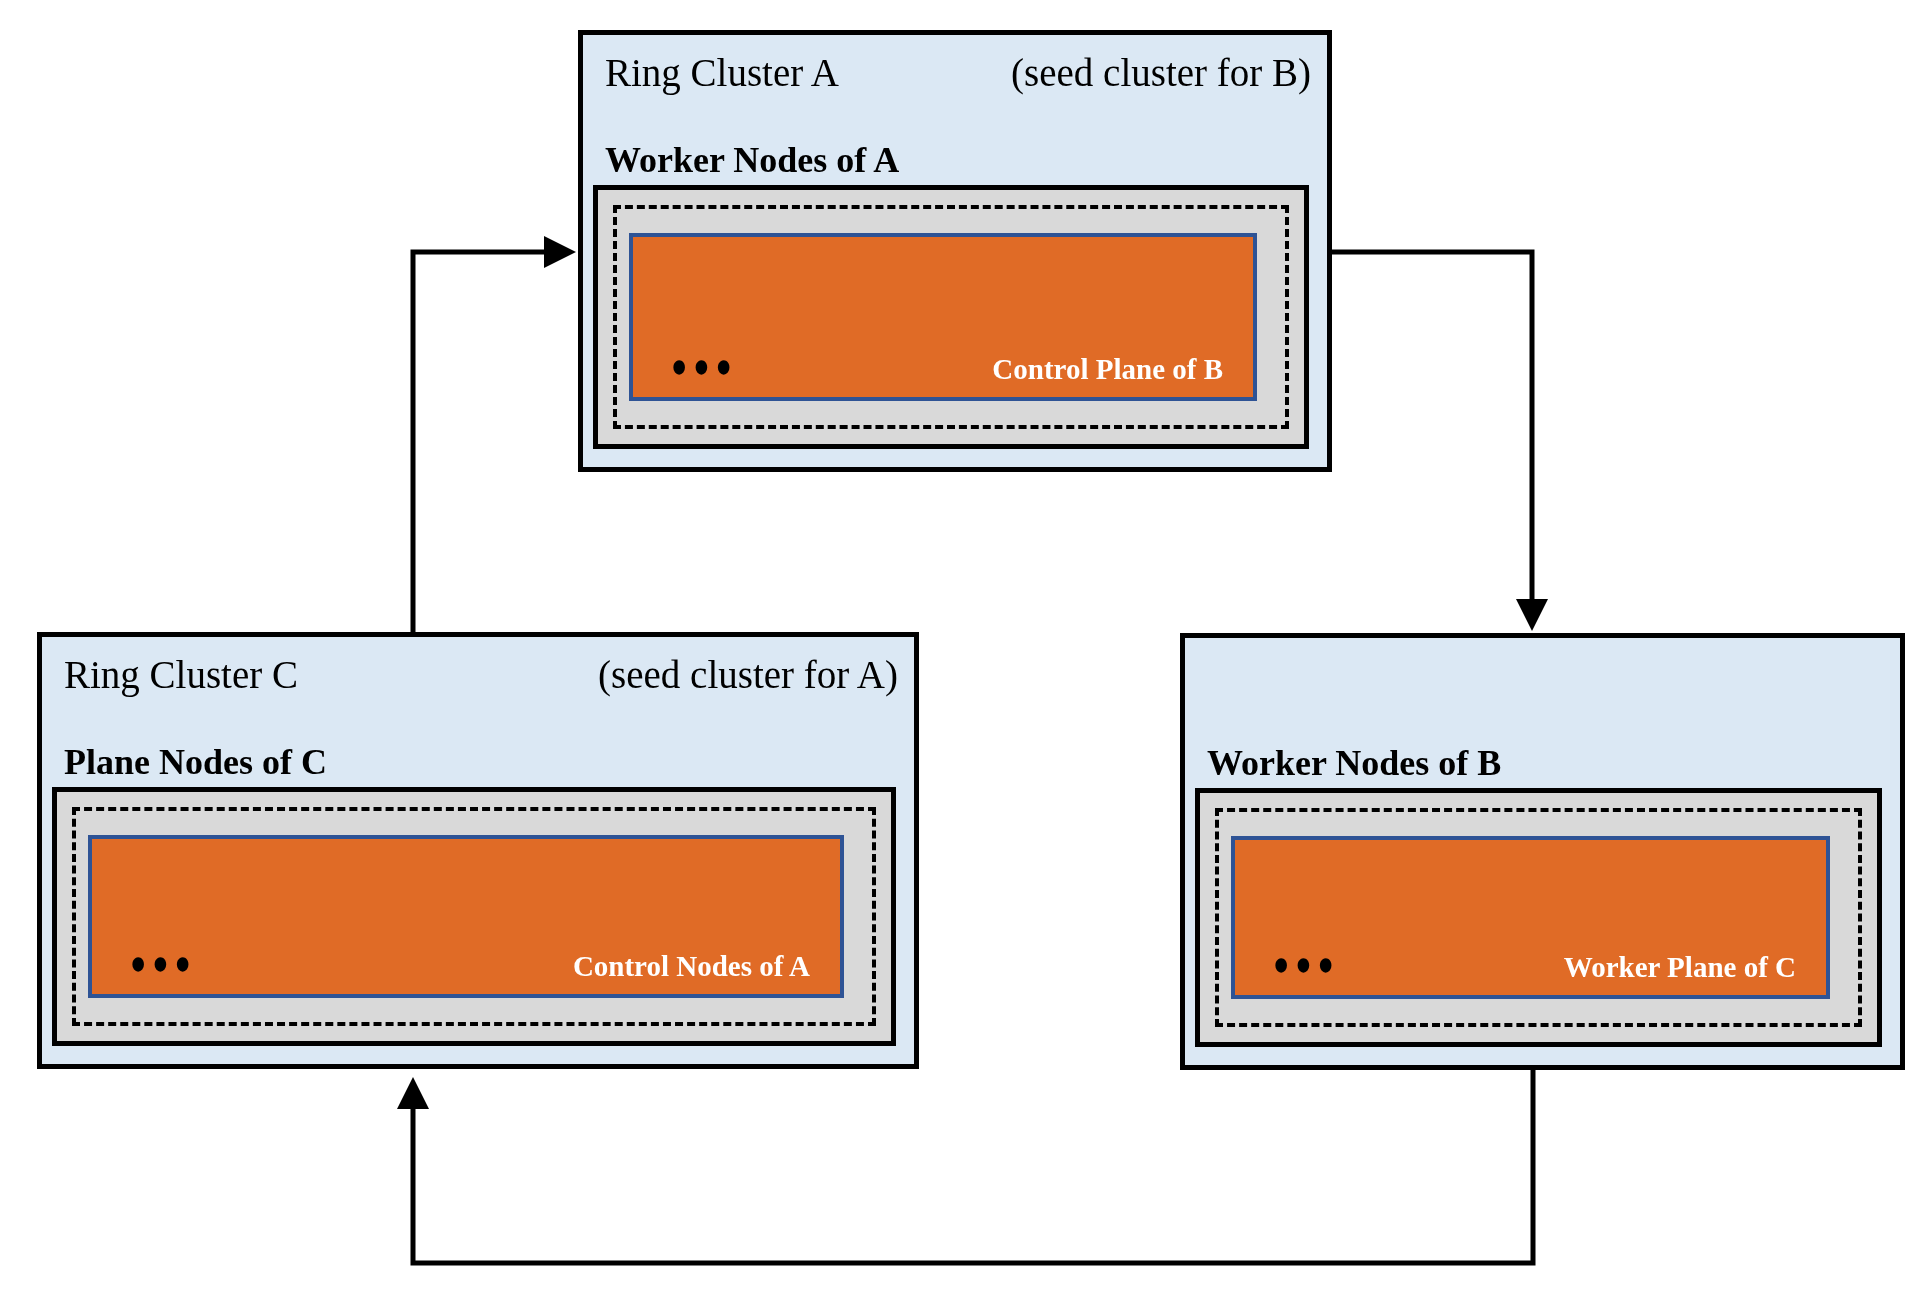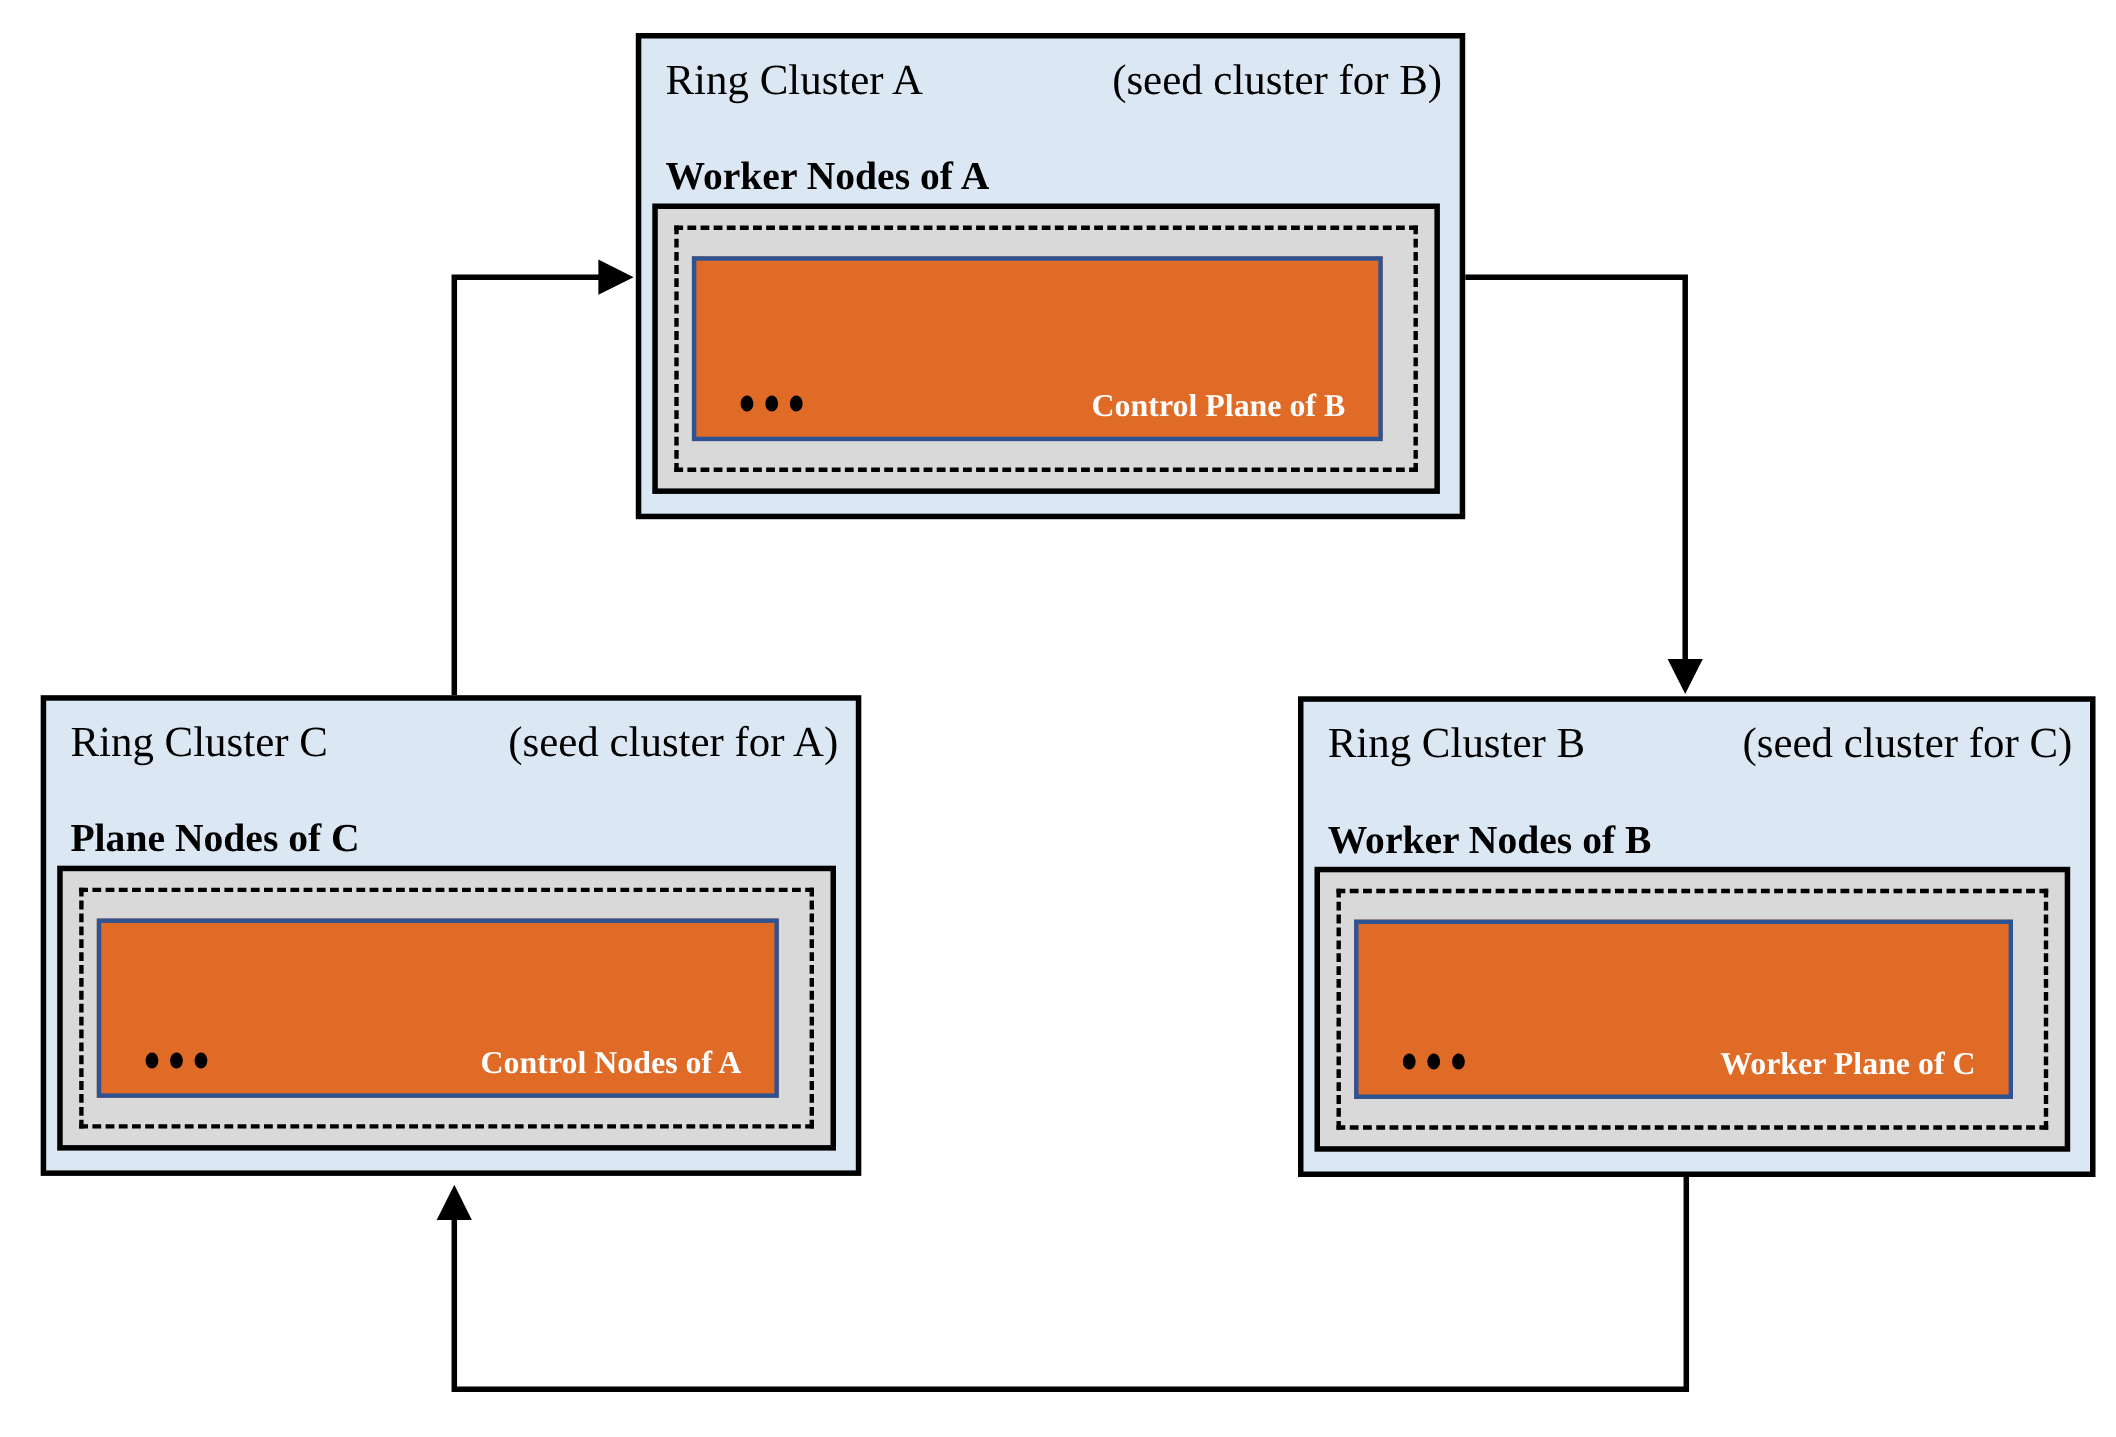--- a/index.html
+++ b/index.html
@@ -30,21 +30,21 @@
   }
   .cluster {
     position: absolute;
     background: var(--cluster-bg);
     border: 5px solid var(--line);
     z-index: 1;
     font-family: Liberation Serif, serif;
   }
   #cluster-a { left: 578px; top: 30px;  width: 754px; height: 442px; }
   #cluster-b { left: 1180px; top: 633px; width: 725px; height: 437px; }
-  #cluster-c { left: 37px;  top: 632px; width: 746px; height: 437px; }
+  #cluster-c { left: 37px;  top: 632px; width: 882px; height: 437px; }
 
   .cluster-title {
     position: absolute;
     top: 16px; left: 22px; right: 16px;
     display: flex;
     justify-content: space-between;
     align-items: baseline;
     font-size: 39px;
     line-height: 1.15;
     white-space: nowrap;
@@ -129,24 +129,20 @@
       <div class="dashed-box">
         <div class="control-box">
           <span class="control-dots">●●●</span>
           <span class="control-label">Control Plane of B</span>
         </div>
       </div>
     </div>
   </div>
 
   <div class="cluster" id="cluster-b">
-    <div class="cluster-title">
-      <span>Ring Cluster B</span>
-      <span>(seed cluster for C)</span>
-    </div>
     <div class="worker-label">Worker Nodes of B</div>
     <div class="worker-box">
       <div class="dashed-box">
         <div class="control-box">
           <span class="control-dots">●●●</span>
           <span class="control-label">Worker Plane of C</span>
         </div>
       </div>
     </div>
   </div>

